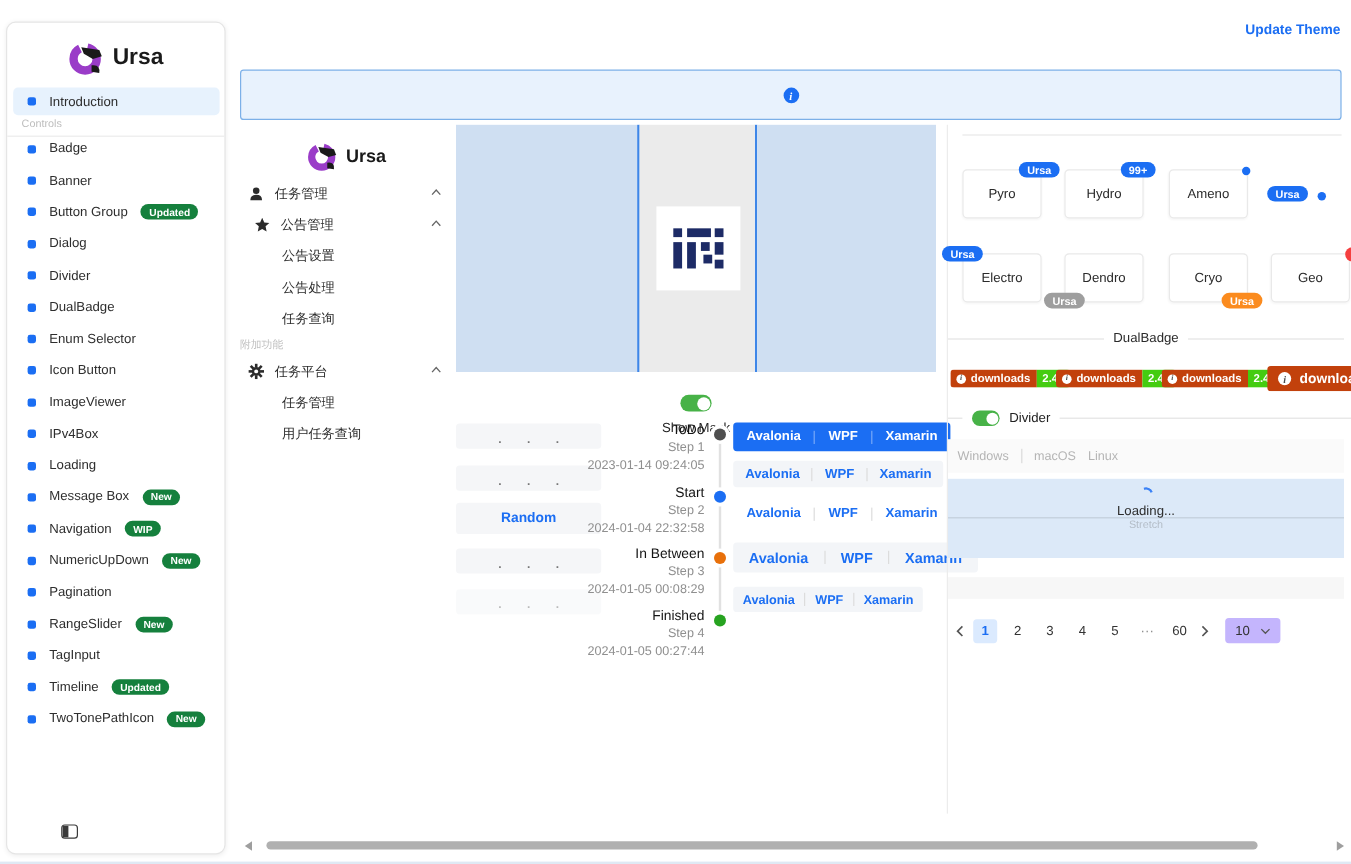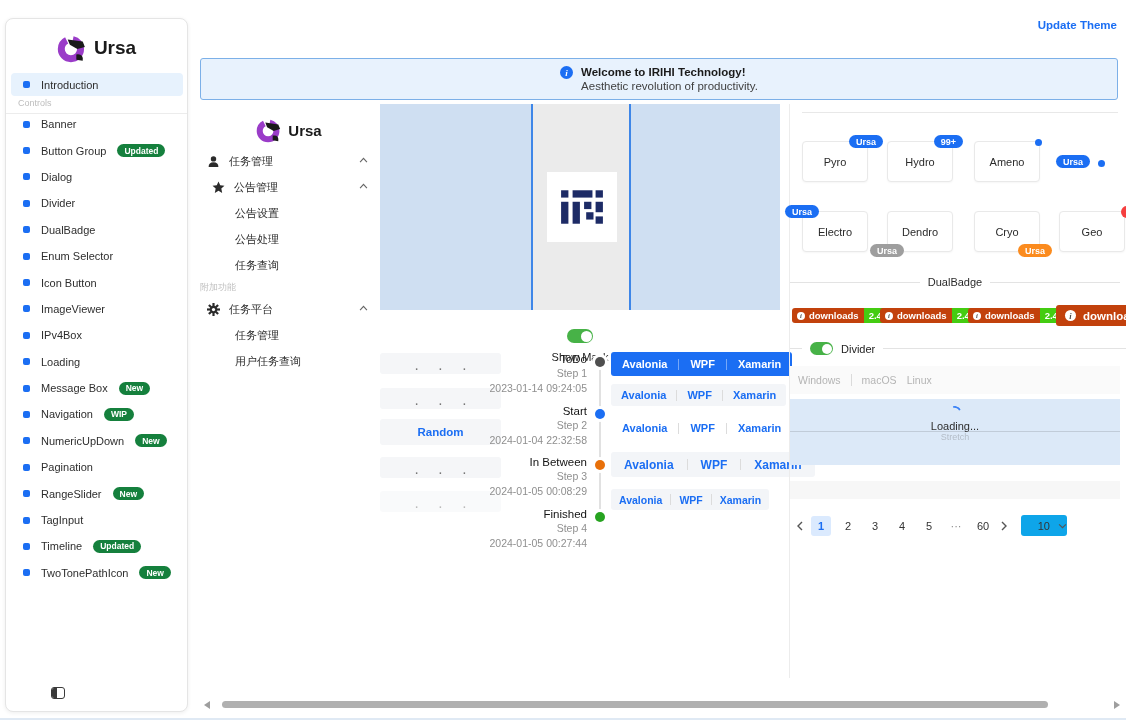--- a/index.html
+++ b/index.html
@@ -155,22 +155,22 @@
   .ghost-txt { position:absolute; left:0; top:33px; width:330px; text-align:center; font-size:9px;
                color:#555; opacity:.3; filter:blur(.5px); }
   .gray-bar { position:absolute; left:790px; top:481px; width:330px; height:18px; background:#f7f7f7; }
 
   
   .pagination { position:absolute; left:796px; top:515px; display:flex; align-items:center; gap:7px; }
   .pg-cell { min-width:20px; height:20px; display:flex; align-items:center; justify-content:center;
              font-size:11px; color:#333; border-radius:3px; padding:0 2px; }
   .pg-cell.current { background:#dbeafe; color:#1b6ef3; font-weight:bold; }
   .pg-cell.dots { color:#8a8a8a; }
-  .pg-select { width:46px; height:21px; background:#0ea5e9; border-radius:3px; display:flex; align-items:center;
-               justify-content:flex-end; gap:8px; font-size:11px; color:#333; margin-left:6px; }
+  .pg-select { width:46px; height:21px; background:#c4b5fd; border-radius:3px; display:flex; align-items:center;
+               justify-content:center; gap:8px; font-size:11px; color:#333; margin-left:6px; }
 
   
   .hscroll { position:absolute; left:200px; top:699px; width:924px; height:12px; }
   .hs-thumb { position:absolute; left:22px; top:2px; width:826px; height:7px; background:#b0b0b0; border-radius:4px; }
   .hs-arrow { position:absolute; top:2px; width:0; height:0; border-style:solid; }
   .hs-left { left:4px; border-width:4px 6px 4px 0; border-color:transparent #9e9e9e transparent transparent; }
   .hs-right { left:914px; border-width:4px 0 4px 6px; border-color:transparent transparent transparent #9e9e9e; }
   .bottom-edge { position:absolute; left:0; bottom:0; width:1126px; height:2px; background:#dfe9f4; }
 </style>
 </head>
@@ -191,20 +191,24 @@
 
     <div class="side-intro">
       <span class="bullet"></span>
       <span class="si-label">Introduction</span>
     </div>
     <div class="side-caption">Controls</div>
 
     <div class="side-list">
       <div class="side-item">
           <span class="bullet"></span>
+          <span class="si-label">Badge</span>
+        </div>
+      <div class="side-item">
+          <span class="bullet"></span>
           <span class="si-label">Banner</span>
         </div>
       <div class="side-item">
           <span class="bullet"></span>
           <span class="si-label">Button Group</span>
           <span class="pill">Updated</span>
         </div>
       <div class="side-item">
           <span class="bullet"></span>
           <span class="si-label">Dialog</span>
@@ -278,24 +282,20 @@
     </div>
 
     <div class="collapse-btn"></div>
   </div>
 
   <div class="update-theme">Update Theme</div>
 
   <div class="banner">
     <div class="banner-inner">
       <span class="info-dot">i</span>
-      <div>
-        <div class="banner-title">Welcome to IRIHI Technology!</div>
-        <div class="banner-sub">Aesthetic revolution of productivity.</div>
-      </div>
     </div>
   </div>
 
   <div class="nav-panel">
     <div class="nav-brand">
       <svg width="26" height="26" viewBox="0 0 28 28">
         <circle cx="13" cy="15" r="9" fill="none" stroke="#9a3cc8" stroke-width="6.5" stroke-dasharray="38 6"></circle>
         <path d="M10 6 L24 8 L26 13 L19 15 L12 11 Z" fill="#1a1a1a"></path>
         <path d="M18 20 Q25 19 24 26 L18 25 Z" fill="#1a1a1a"></path>
       </svg>

